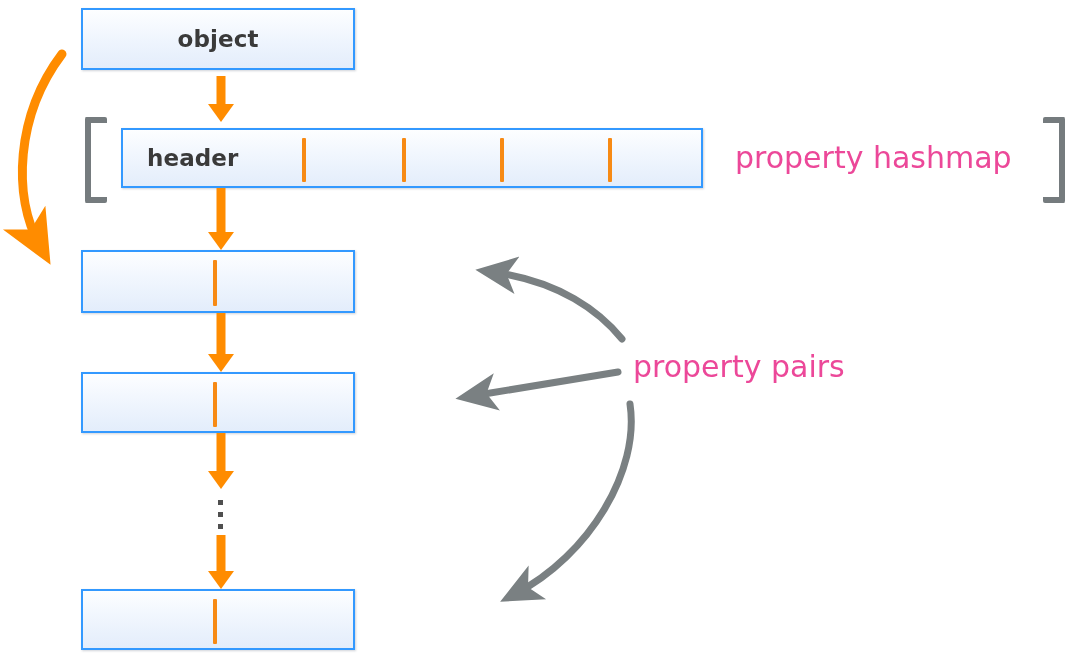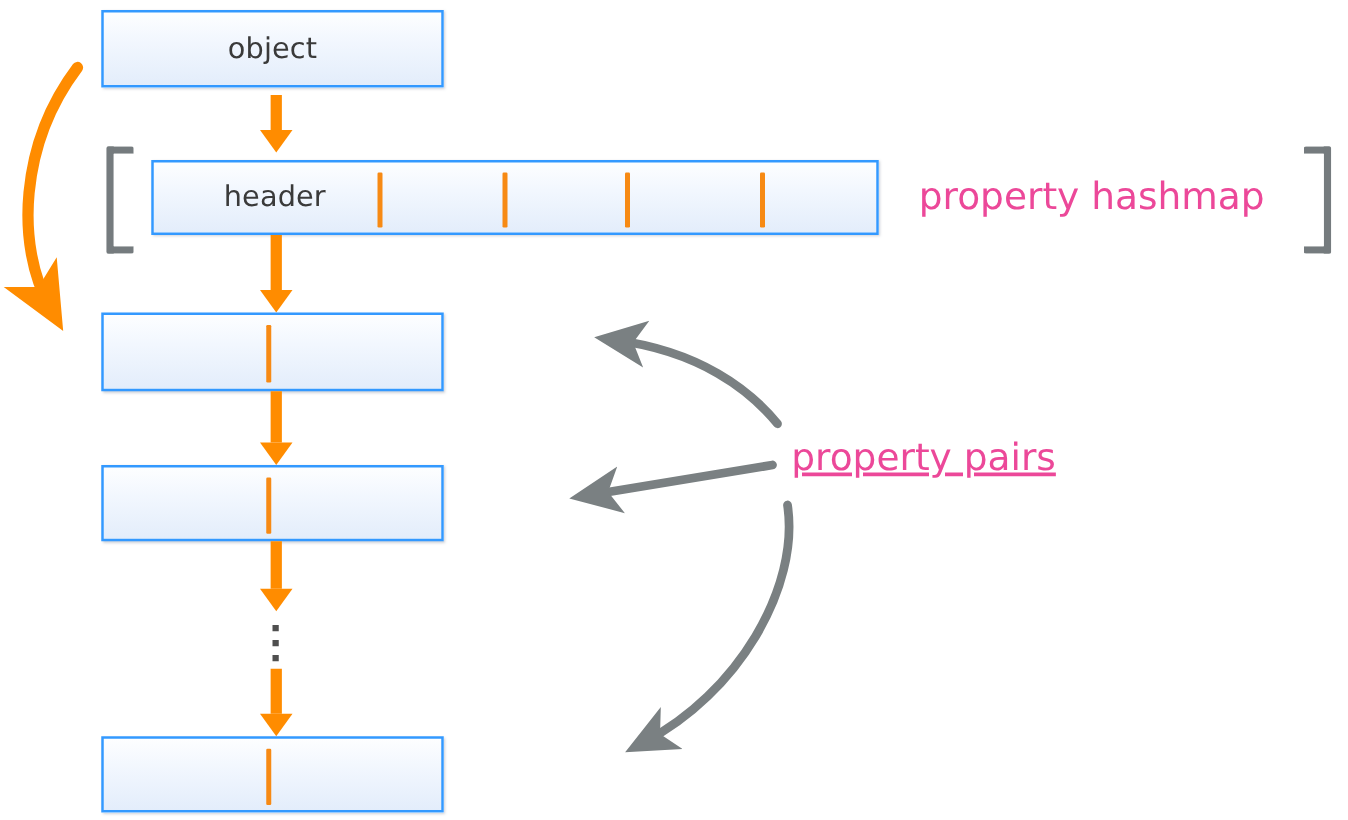--- a/index.html
+++ b/index.html
@@ -16,36 +16,37 @@
     background:#ffffff;
     overflow:hidden;
   }
   
   .box{
     position:absolute;
     box-sizing:border-box;
     border:2px solid #3399ff;
     background:linear-gradient(to bottom,#fdfeff 0%,#f2f7fe 40%,#e3edfb 100%);
     box-shadow:1px 1px 2px rgba(120,130,145,0.35);
+    font-weight:bold;
   }
   .box-label{
     position:absolute;
     top:0;left:0;right:0;bottom:0;
     display:flex;
     align-items:center;
     justify-content:center;
     font-size:23px;
     color:#3a3a3a;
     letter-spacing:.1px;
     line-height:1;
     pointer-events:none;
   }
   .box-label.left-biased{
     justify-content:flex-start;
-    padding-left:56px;
+    padding-left:24px;
   }
   
   .tick{
     position:absolute;
     width:4px;
     background:#f78a14;
     border-radius:1px;
   }
   
   .thread{
@@ -194,15 +195,15 @@
   <div class="arrow" style="left:204px; top:535px; width:34px; height:54px;">
     <div class="shaft" style="height:36px;"></div>
     <div class="head"></div>
   </div>
 
   <div class="box" style="left:81px; top:589px; width:274px; height:61px;">
     <div class="thread" style="left:130px; top:8px; height:45px;"></div>
     <div class="box-label"></div>
   </div>
 
-  <div class="label" style="left:633px; top:352px;text-decoration:underline;">property pairs</div>
+  <div class="label" style="left:633px; top:352px;">property pairs</div>
 
 </div>
 
 </body></html>

